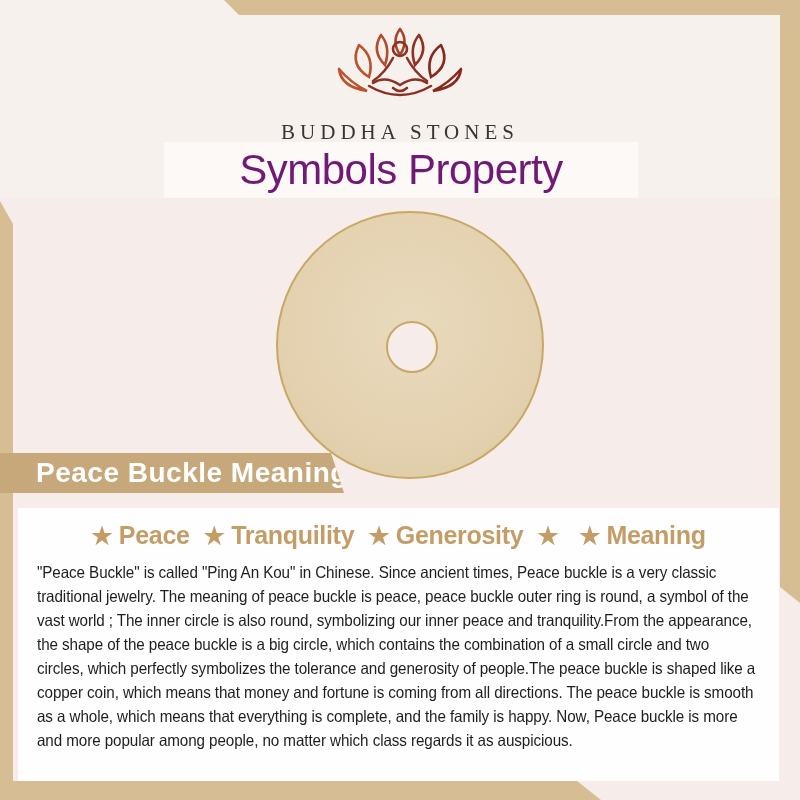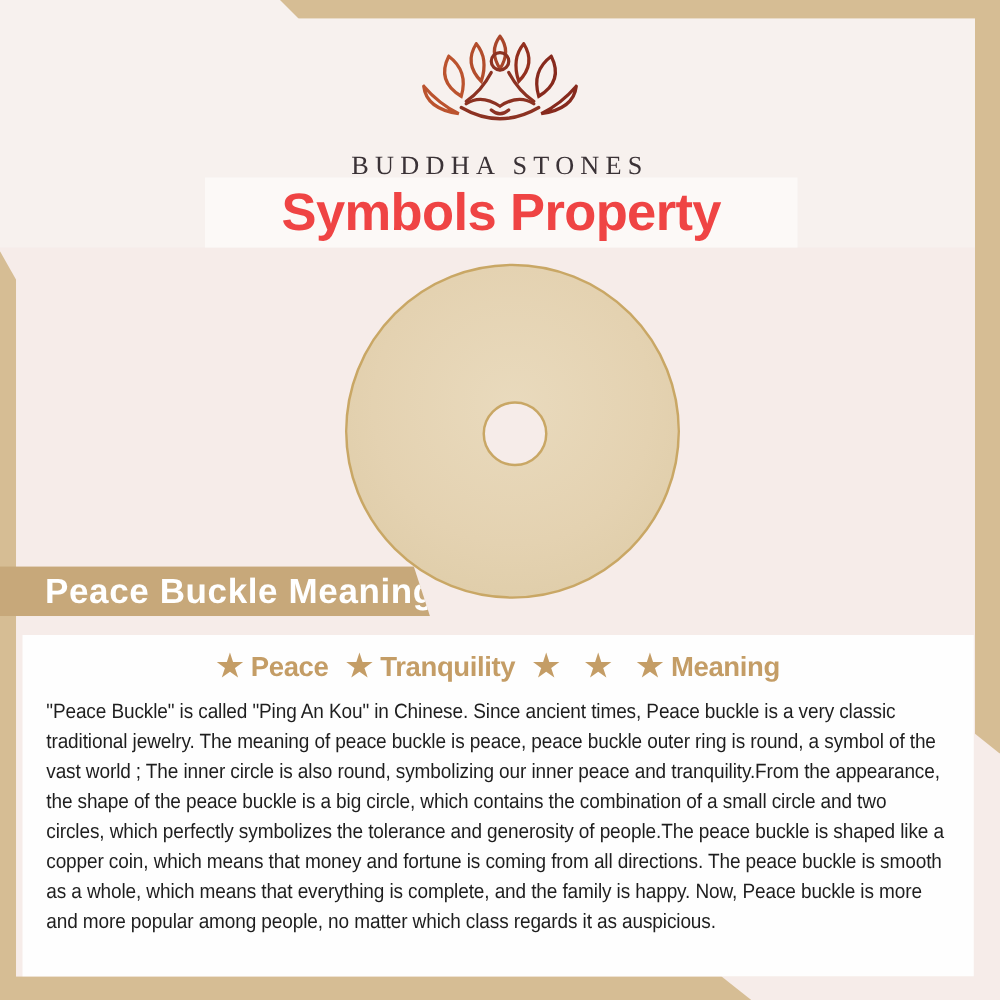--- a/index.html
+++ b/index.html
@@ -21,42 +21,42 @@
   .strip-bottom{left:0;top:781px;width:601px;height:19px;
     clip-path:polygon(0 0,577px 0,100% 100%,0 100%);}
   
   .logo{position:absolute;left:325px;top:25px;width:150px;height:90px;}
   .brand{position:absolute;left:0;top:120px;width:800px;text-align:center;
     font-family:"Liberation Serif", serif;font-size:21px;letter-spacing:5px;
     color:#3a3236;font-weight:400;}
   
   .title-box{position:absolute;left:164px;top:142px;width:474px;height:56px;
     background:#fcf9f7;display:flex;align-items:center;justify-content:center;}
-  .title{font-size:42px;font-weight:bold;color:#ef4444;letter-spacing:-0.5px;margin:0;}
+  .title{font-size:42px;font-weight:normal;color:#701a75;letter-spacing:-0.5px;margin:0;}
   
   .banner{position:absolute;left:0;top:453px;width:344px;height:40px;background:#c7a87a;
     clip-path:polygon(0 0,331px 0,344px 100%,0 100%);
     display:flex;align-items:center;z-index:3;}
   .banner-label{color:#ffffff;font-weight:bold;font-size:28px;letter-spacing:0.5px;
     padding-left:36px;white-space:nowrap;}
   
   .buckle{position:absolute;left:276px;top:211px;width:268px;height:268px;
     box-sizing:border-box;border:2px solid #c9a765;border-radius:50%;
     background:radial-gradient(circle at 50% 42%, #e9dabd 0%, #e4d2b1 55%, #dccaa4 100%);
     z-index:4;}
   .buckle-hole{position:absolute;left:108px;top:108px;width:52px;height:52px;
     box-sizing:border-box;border:2px solid #c9a765;border-radius:50%;background:#f6ece9;}
   
   .content-box{position:absolute;left:18px;top:508px;width:761px;height:273px;
     background:#fefefe;z-index:2;}
   .stars-row{margin-top:13px;display:flex;justify-content:center;align-items:center;
     gap:14px;color:#c49d66;font-weight:bold;white-space:nowrap;}
   .prop{display:inline-flex;align-items:center;}
   .prop .star{font-size:24px;line-height:1;margin-right:6px;}
-  .prop .label{font-size:22px;letter-spacing:-0.3px;}
+  .prop .label{font-size:25px;letter-spacing:-0.3px;}
   .description{margin:10px 0 0 19px;width:782px;transform:scaleX(0.922);
     transform-origin:0 0;font-size:16.5px;line-height:24px;color:#1e1e1e;
     letter-spacing:-0.1px;}
 </style>
 </head>
 <body>
 
 <div class="main-bg"></div>
 
 <div class="strip strip-top"></div>
@@ -106,20 +106,21 @@
     <span class="prop">
       <span class="star">★</span>
       <span class="label">Peace</span>
     </span>
     <span class="prop">
       <span class="star">★</span>
       <span class="label">Tranquility</span>
     </span>
     <span class="prop">
       <span class="star">★</span>
+      <span class="label">Generosity</span>
     </span>
     <span class="prop">
       <span class="star">★</span>
     </span>
     <span class="prop">
       <span class="star">★</span>
       <span class="label">Meaning</span>
     </span>
   </div>
   <p class="description">"Peace Buckle" is called "Ping An Kou" in Chinese. Since ancient times, Peace buckle is a very classic traditional jewelry. The meaning of peace buckle is peace, peace buckle outer ring is round, a symbol of the vast world ; The inner circle is also round, symbolizing our inner peace and tranquility.From the appearance, the shape of the peace buckle is a big circle, which contains the combination of a small circle and two circles, which perfectly symbolizes the tolerance and generosity of people.The peace buckle is shaped like a copper coin, which means that money and fortune is coming from all directions. The peace buckle is smooth as a whole, which means that everything is complete, and the family is happy. Now, Peace buckle is more and more popular among people, no matter which class regards it as auspicious.</p>

